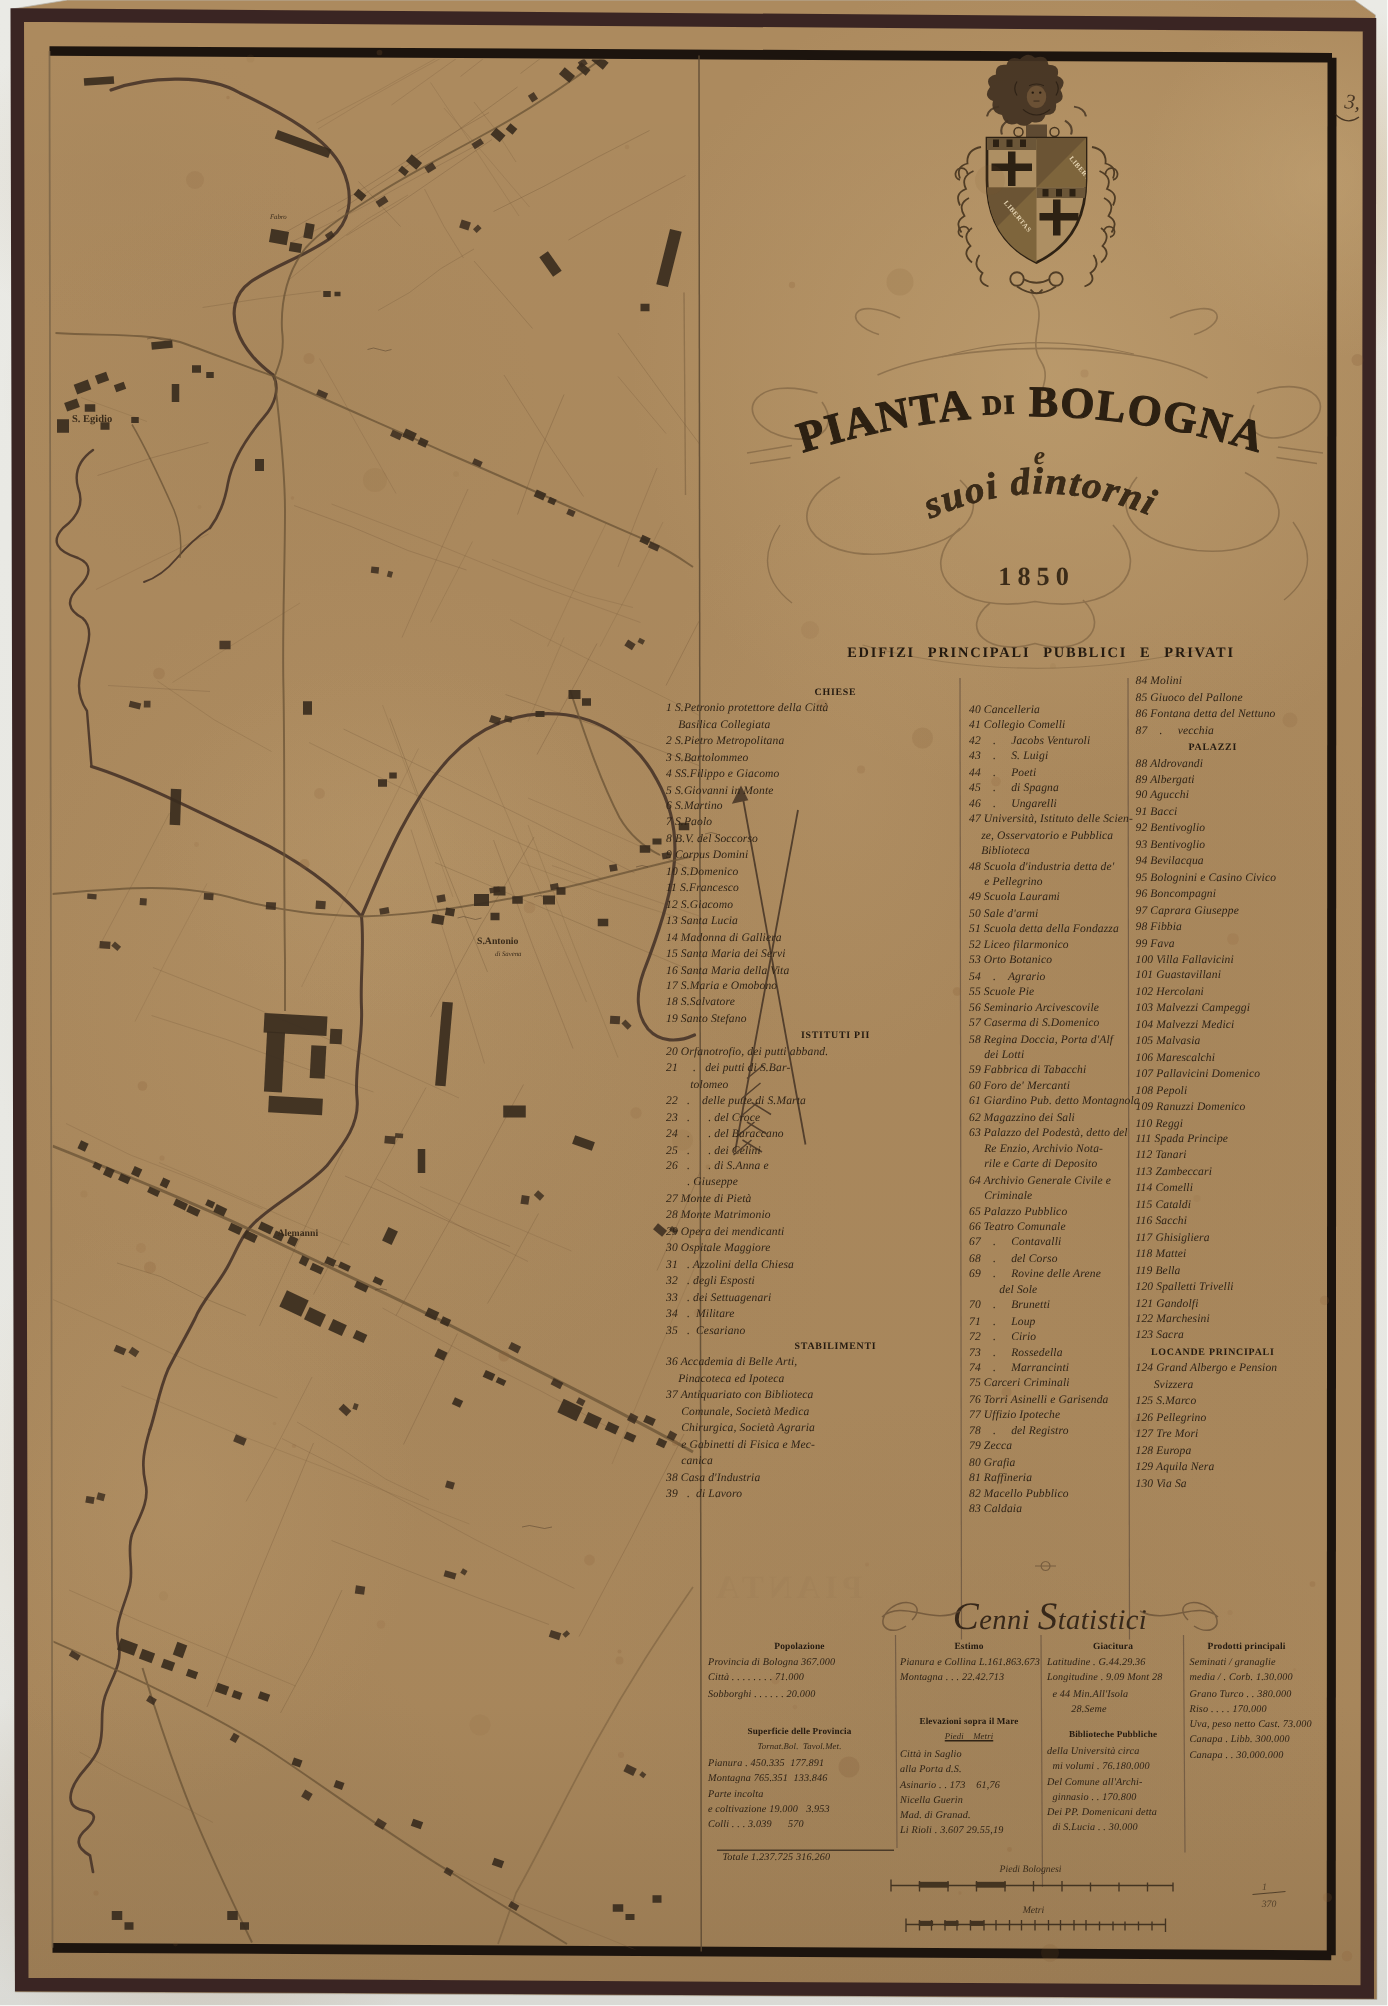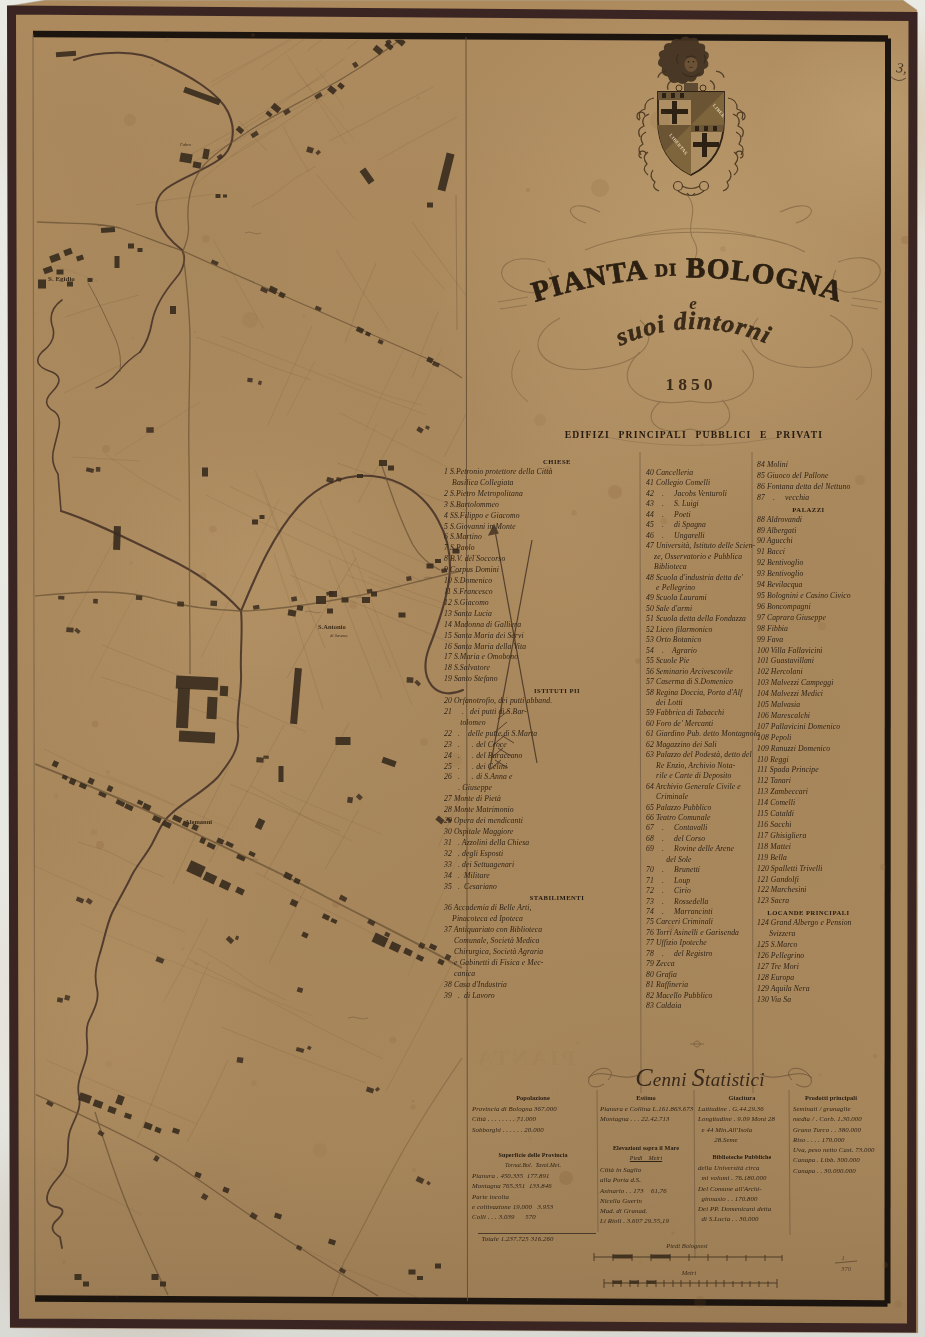--- a/index.html
+++ b/index.html
@@ -653,21 +653,21 @@
 74    .     Marrancinti
 75 Carceri Criminali
 76 Torri Asinelli e Garisenda
 77 Uffizio Ipoteche
 78    .     del Registro
 79 Zecca
 80 Grafia
 81 Raffineria
 82 Macello Pubblico
 83 Caldaia</div>
-<div class="hw" style="left:757px;top:460px;width:103px">84 Molini
+<div class="hw" style="left:757px;top:449px;width:103px">84 Molini
 85 Giuoco del Pallone
 86 Fontana detta del Nettuno
 87    .     vecchia<div style="font-style:normal;font-weight:bold;font-size:6.6px;letter-spacing:0.5px;text-align:center;color:#241a10;line-height:11px">PALAZZI</div>88 Aldrovandi
 89 Albergati
 90 Agucchi
 91 Bacci
 92 Bentivoglio
 93 Bentivoglio
 94 Bevilacqua
 95 Bolognini e Casino Civico

